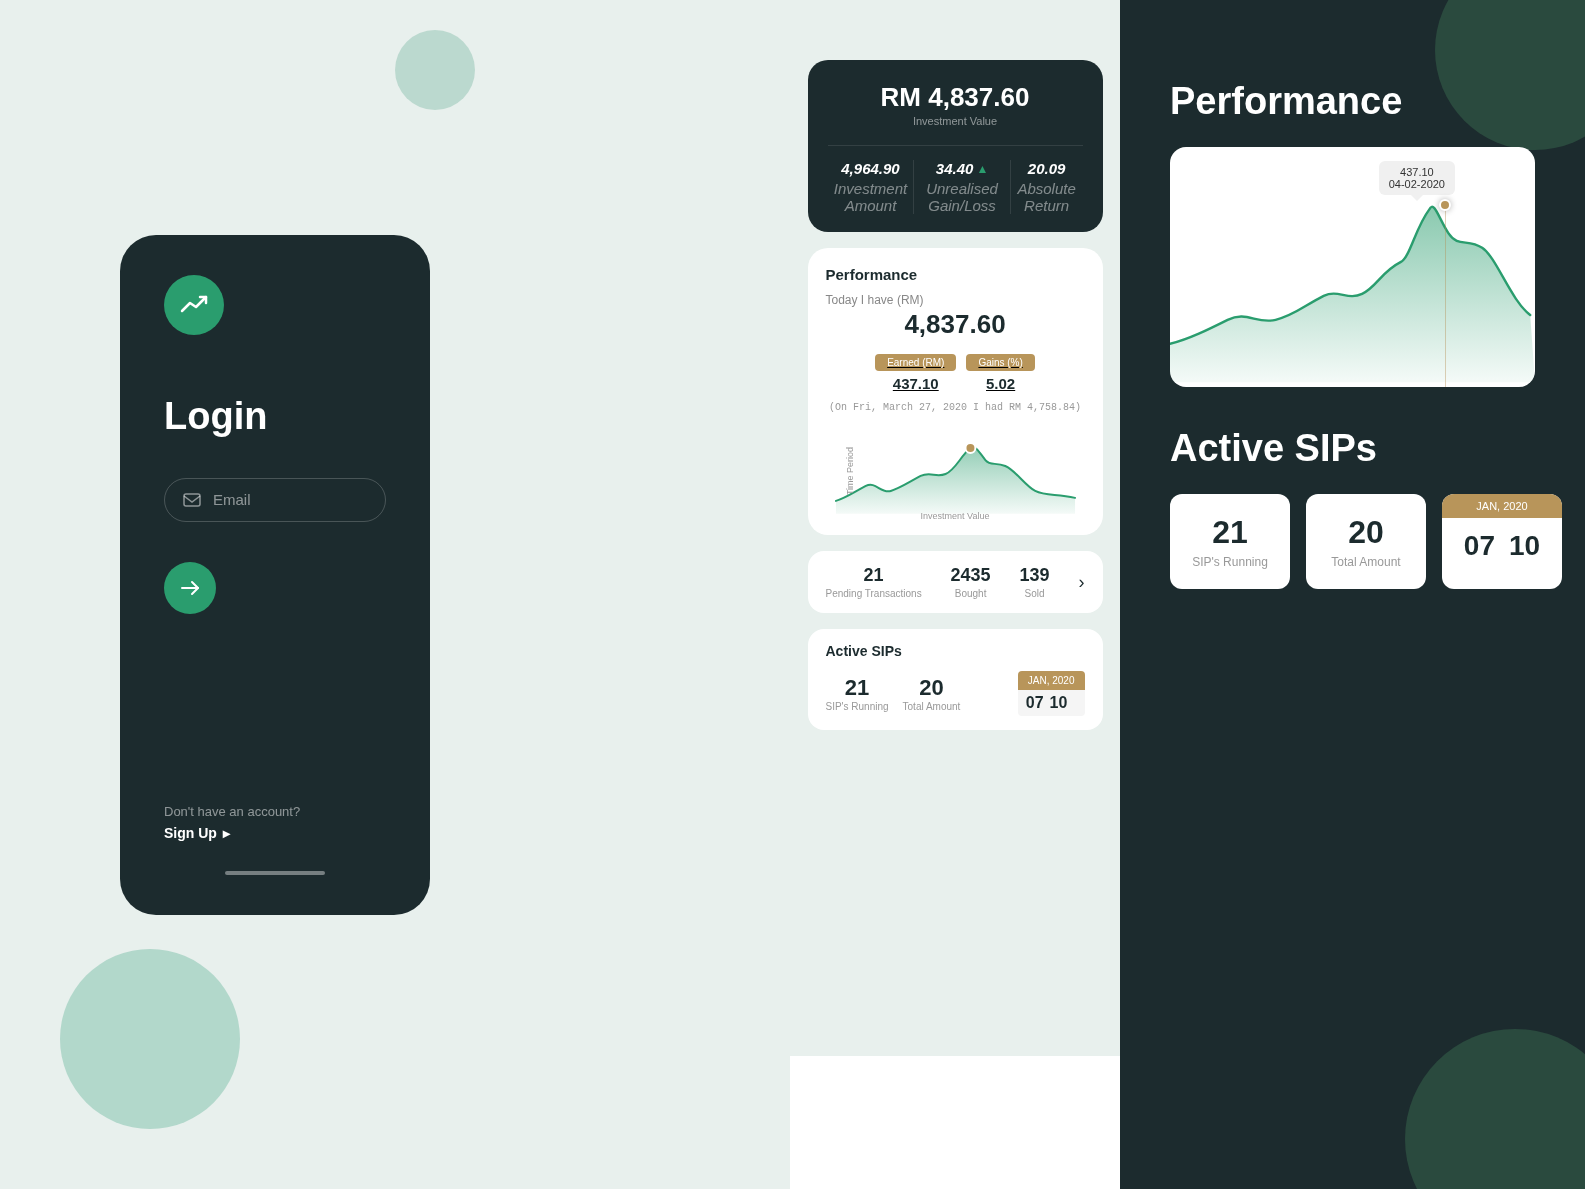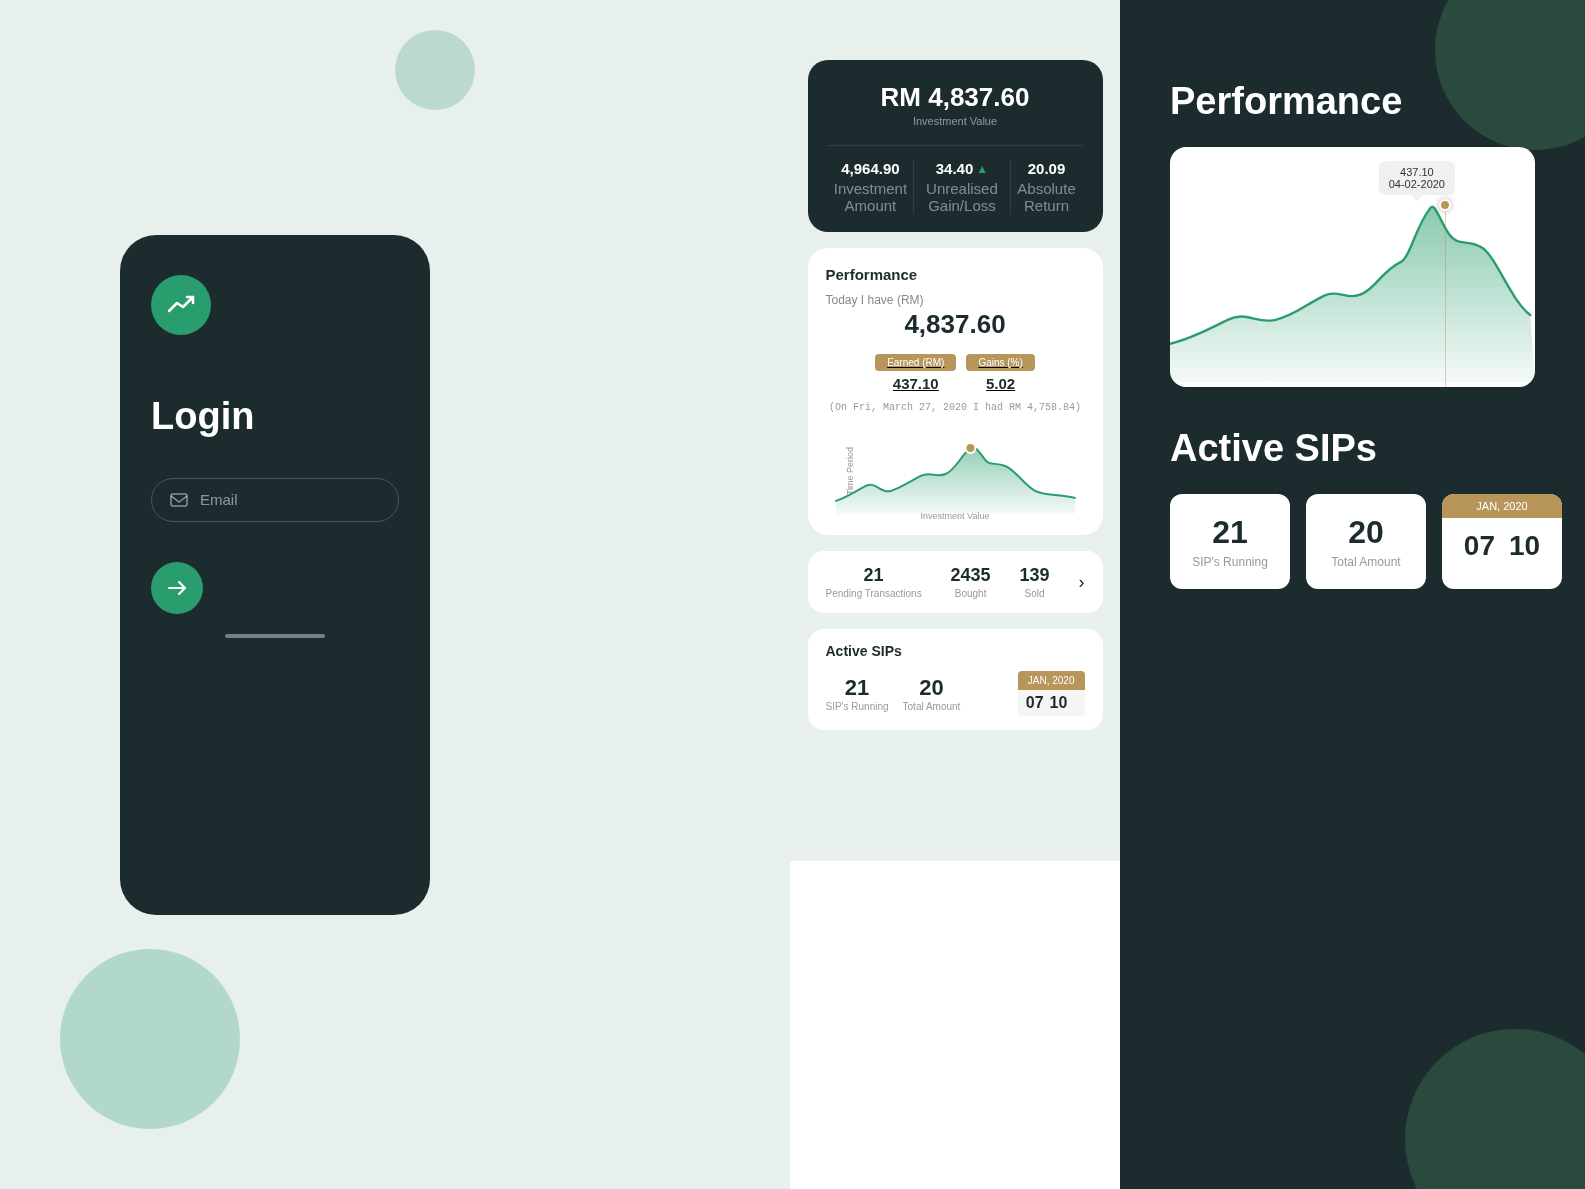--- a/index.html
+++ b/index.html
@@ -46,21 +46,21 @@
 
     
     .login-card {
       width: 310px;
       height: 680px;
       background: #1c2b2e;
       border-radius: 36px;
       position: relative;
       display: flex;
       flex-direction: column;
-      padding: 40px 31px;
+      padding: 40px 44px;
       z-index: 2;
       margin-left: -240px;
       margin-top: -40px;
     }
     .login-logo {
       width: 60px;
       height: 60px;
       background: #2a9d6e;
       border-radius: 50%;
       display: flex;
@@ -150,21 +150,21 @@
       width: 100px;
       height: 4px;
       background: rgba(255,255,255,0.4);
       border-radius: 2px;
       margin: 20px auto 0;
     }
 
     
     .middle-panel {
       width: 330px;
-      height: 861px;
+      height: 1056px;
       background: #e8f0ed;
       display: flex;
       flex-direction: column;
       align-items: center;
       padding: 60px 0 40px;
       gap: 16px;
       z-index: 3;
     }
 
     
@@ -188,20 +188,21 @@
       margin-bottom: 18px;
     }
     .inv-stats {
       display: flex;
       justify-content: space-around;
       border-top: 1px solid rgba(255,255,255,0.1);
       padding-top: 14px;
     }
     .inv-stat {
       text-align: center;
+      font-style: italic;
     }
     .inv-stat-val {
       font-size: 15px;
       font-weight: 600;
       display: flex;
       align-items: center;
       justify-content: center;
       gap: 3px;
     }
     .inv-stat-val .up-arrow {
@@ -564,20 +565,27 @@
       </div>
     </div>
 
     <button class="login-btn">
       <svg viewBox="0 0 22 22" fill="none">
         <line x1="3" y1="11" x2="19" y2="11" stroke="white" stroke-width="2" stroke-linecap="round"></line>
         <polyline points="13,5 19,11 13,17" stroke="white" stroke-width="2" stroke-linecap="round" stroke-linejoin="round"></polyline>
       </svg>
     </button>
 
+    <div class="login-footer">
+      <div class="login-no-account">Don't have an account?</div>
+      <div class="login-signup">
+        <span>Sign Up</span>
+        <span>▸</span>
+      </div>
+    </div>
 
     <div class="login-home-indicator"></div>
   </div>
 </div>
 
 <div class="middle-panel">
 
   <div class="investment-card">
     <div class="inv-main-amount">
       <span>RM</span>&nbsp;<span>4,837.60</span>

